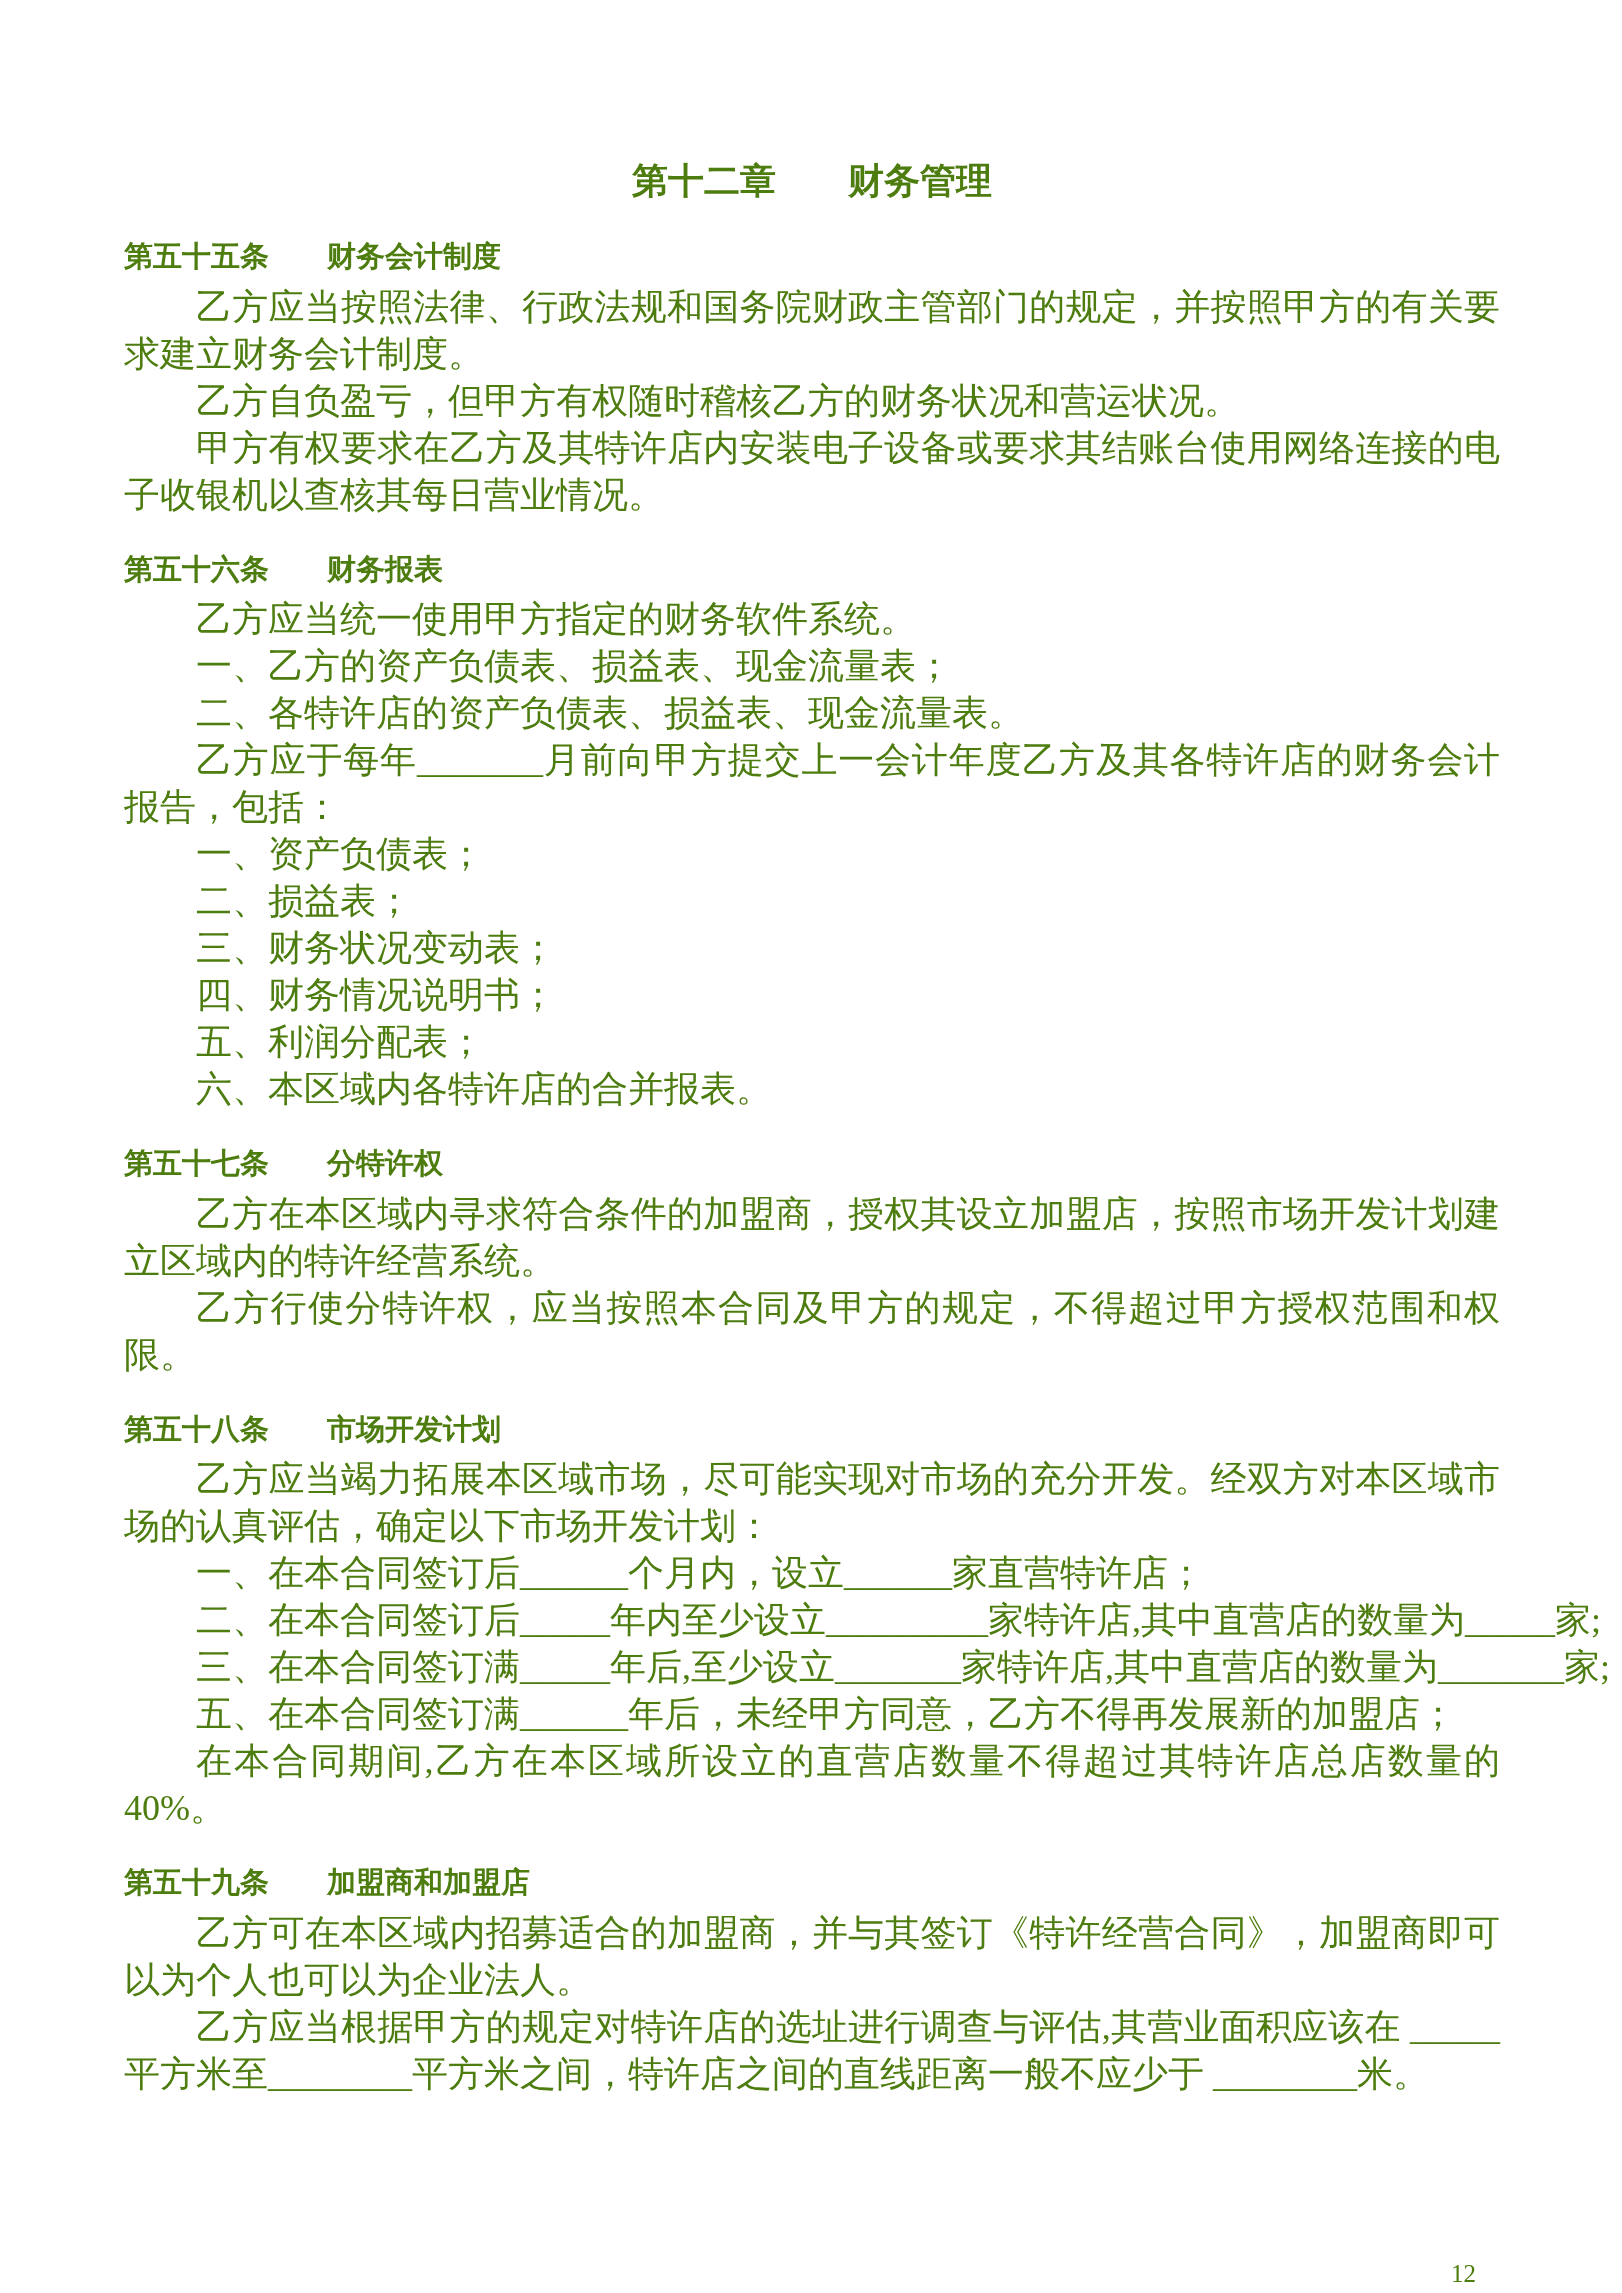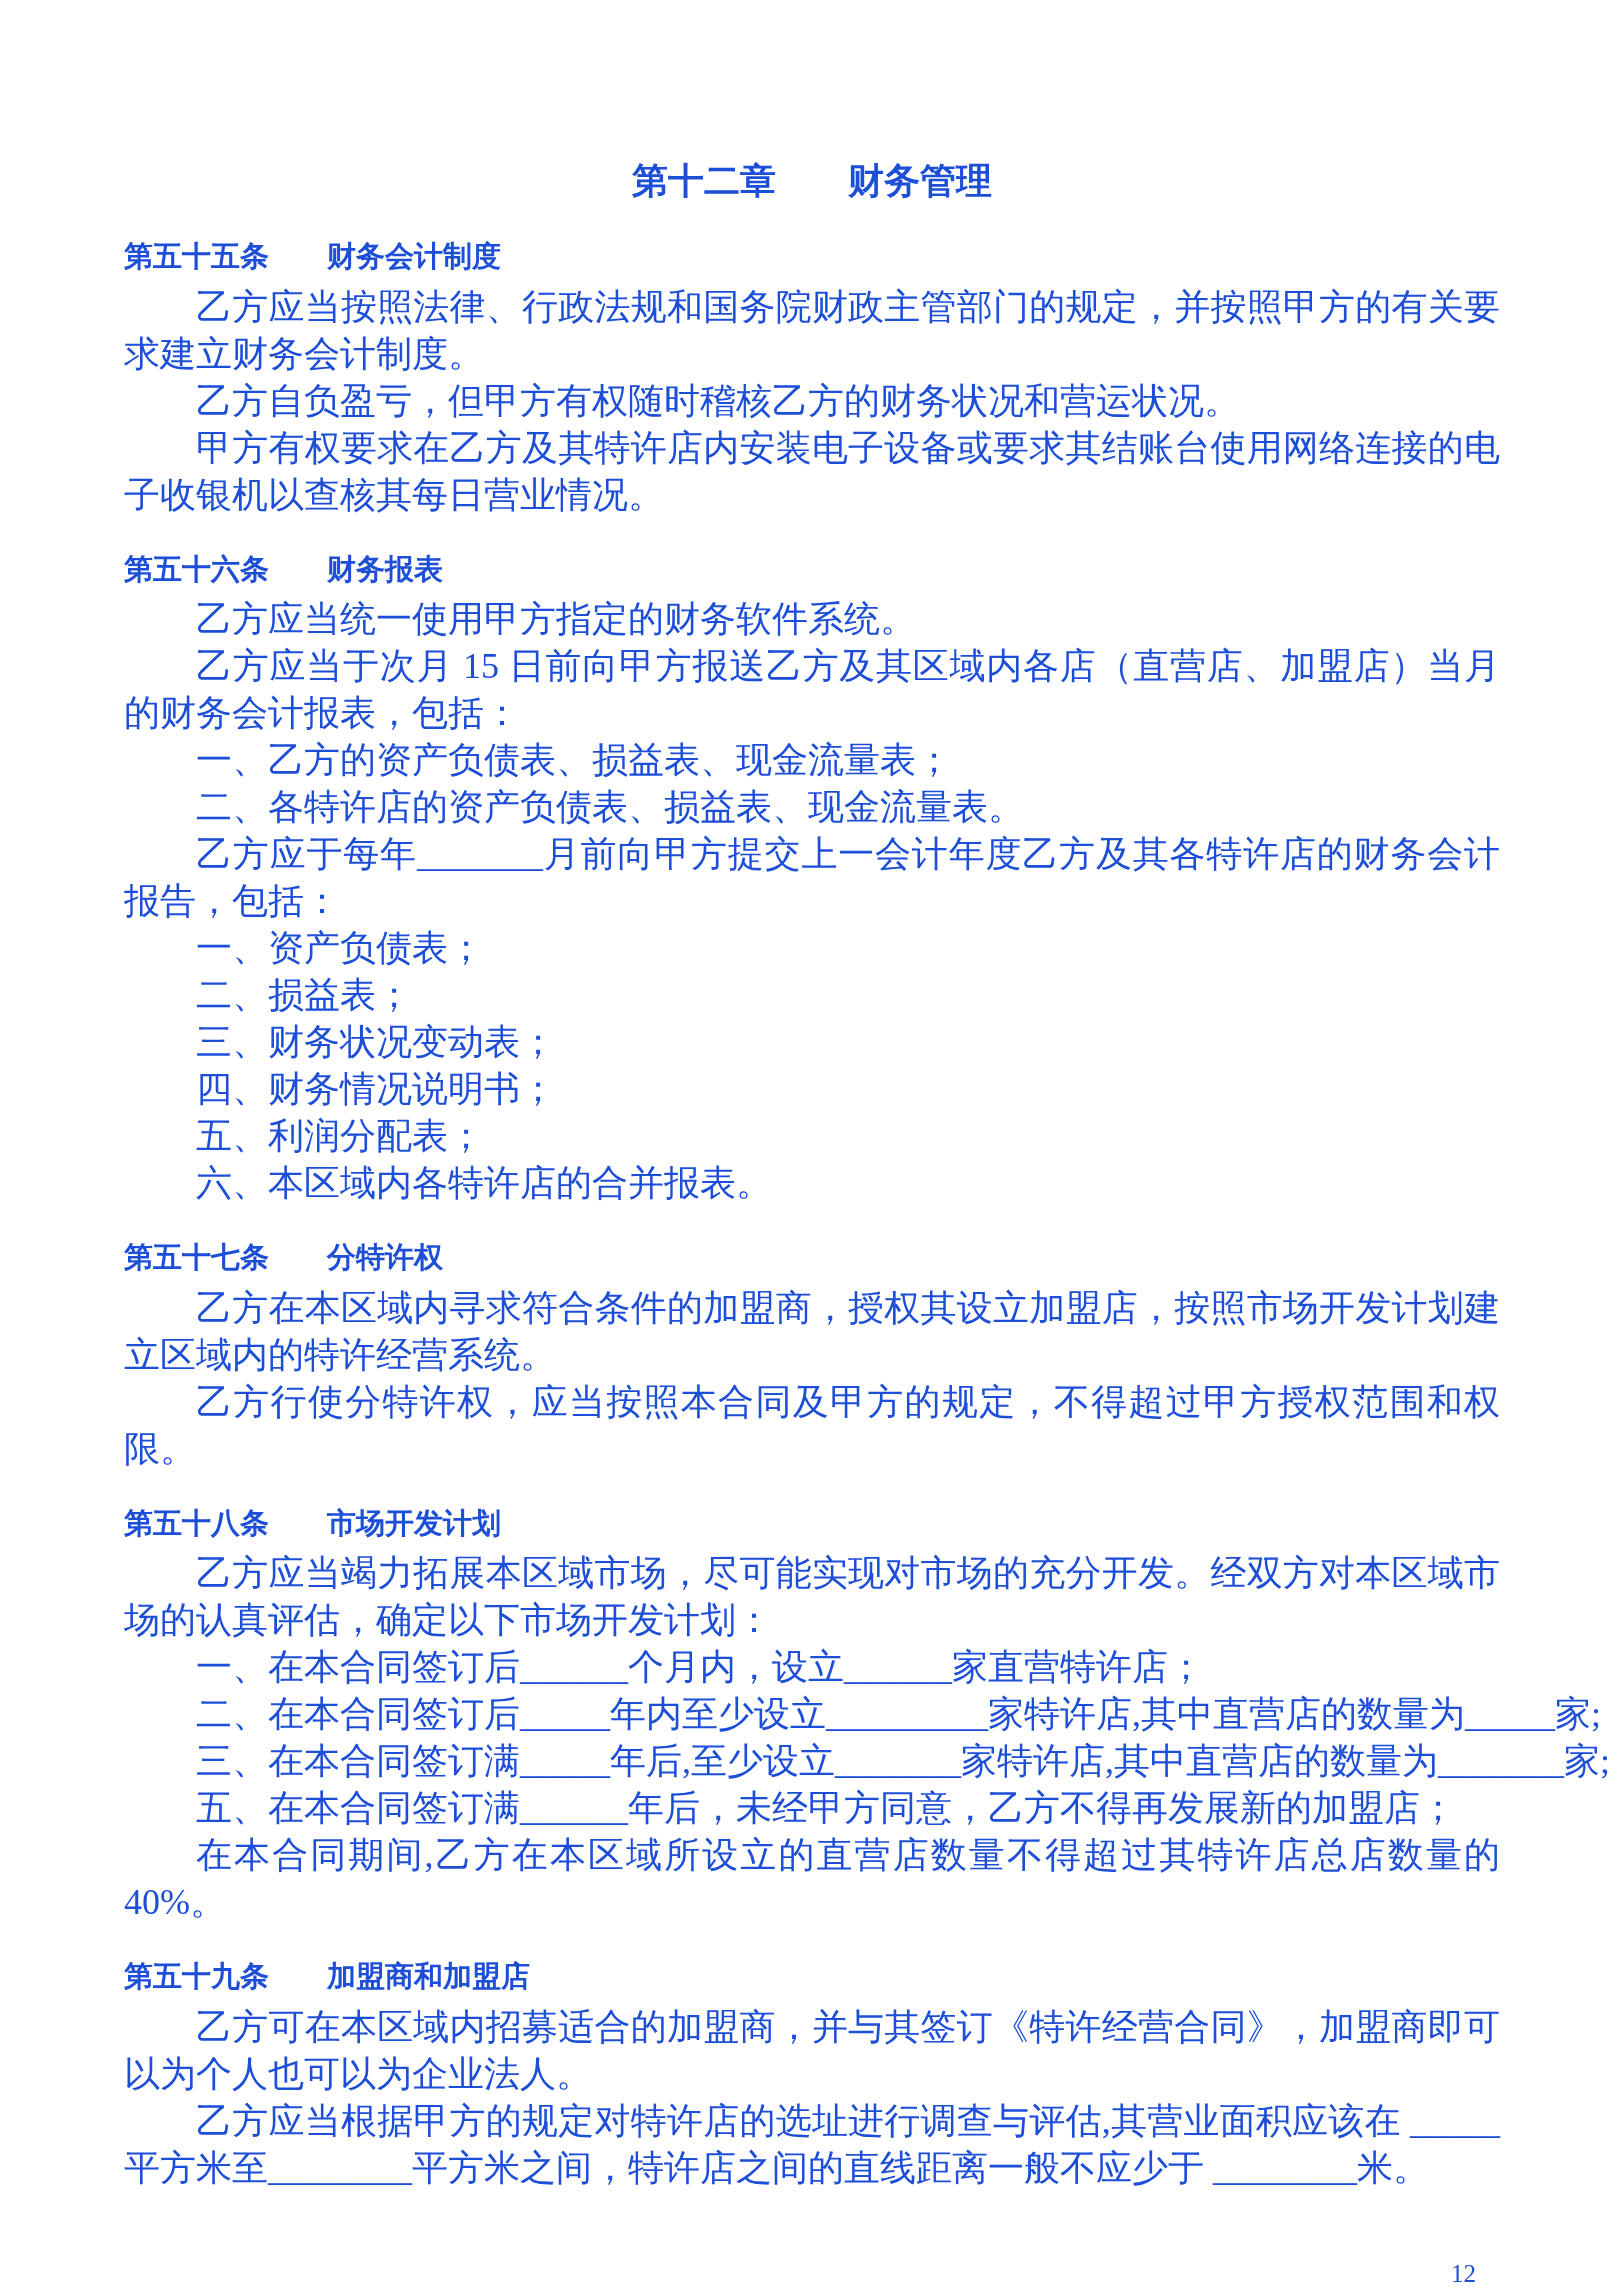--- a/index.html
+++ b/index.html
@@ -5,21 +5,21 @@
   html, body {
     margin: 0;
     padding: 0;
     background: #ffffff;
   }
   .page {
     position: relative;
     width: 1623px;
     height: 2294px;
     background: #ffffff;
-    color: #1d4ed8;
+    color: #4d7c0f;
     overflow: hidden;
     box-sizing: border-box;
     padding: 155px 123px 0 124px;
     font-family: "Liberation Serif", "DejaVu Serif", serif;
   }
   p { margin: 0; }
   .chapter {
     font-family: "Liberation Sans", "DejaVu Sans", sans-serif;
     font-weight: bold;
     font-size: 36px;
@@ -64,21 +64,20 @@
 
   <p class="chapter">第十二章　　财务管理</p>
 
   <p class="heading">第五十五条　　财务会计制度</p>
   <p class="body-para">乙方应当按照法律、行政法规和国务院财政主管部门的规定，并按照甲方的有关要求建立财务会计制度。</p>
   <p class="body-para">乙方自负盈亏，但甲方有权随时稽核乙方的财务状况和营运状况。</p>
   <p class="body-para">甲方有权要求在乙方及其特许店内安装电子设备或要求其结账台使用网络连接的电子收银机以查核其每日营业情况。</p>
 
   <p class="heading">第五十六条　　财务报表</p>
   <p class="body-para">乙方应当统一使用甲方指定的财务软件系统。</p>
-  <p class="body-para">乙方应当于次月 15 日前向甲方报送乙方及其区域内各店（直营店、加盟店）当月的财务会计报表，包括：</p>
   <p class="body-para">一、乙方的资产负债表、损益表、现金流量表；</p>
   <p class="body-para">二、各特许店的资产负债表、损益表、现金流量表。</p>
   <p class="body-para">乙方应于每年_______月前向甲方提交上一会计年度乙方及其各特许店的财务会计报告，包括：</p>
   <p class="body-para">一、资产负债表；</p>
   <p class="body-para">二、损益表；</p>
   <p class="body-para">三、财务状况变动表；</p>
   <p class="body-para">四、财务情况说明书；</p>
   <p class="body-para">五、利润分配表；</p>
   <p class="body-para">六、本区域内各特许店的合并报表。</p>
 

